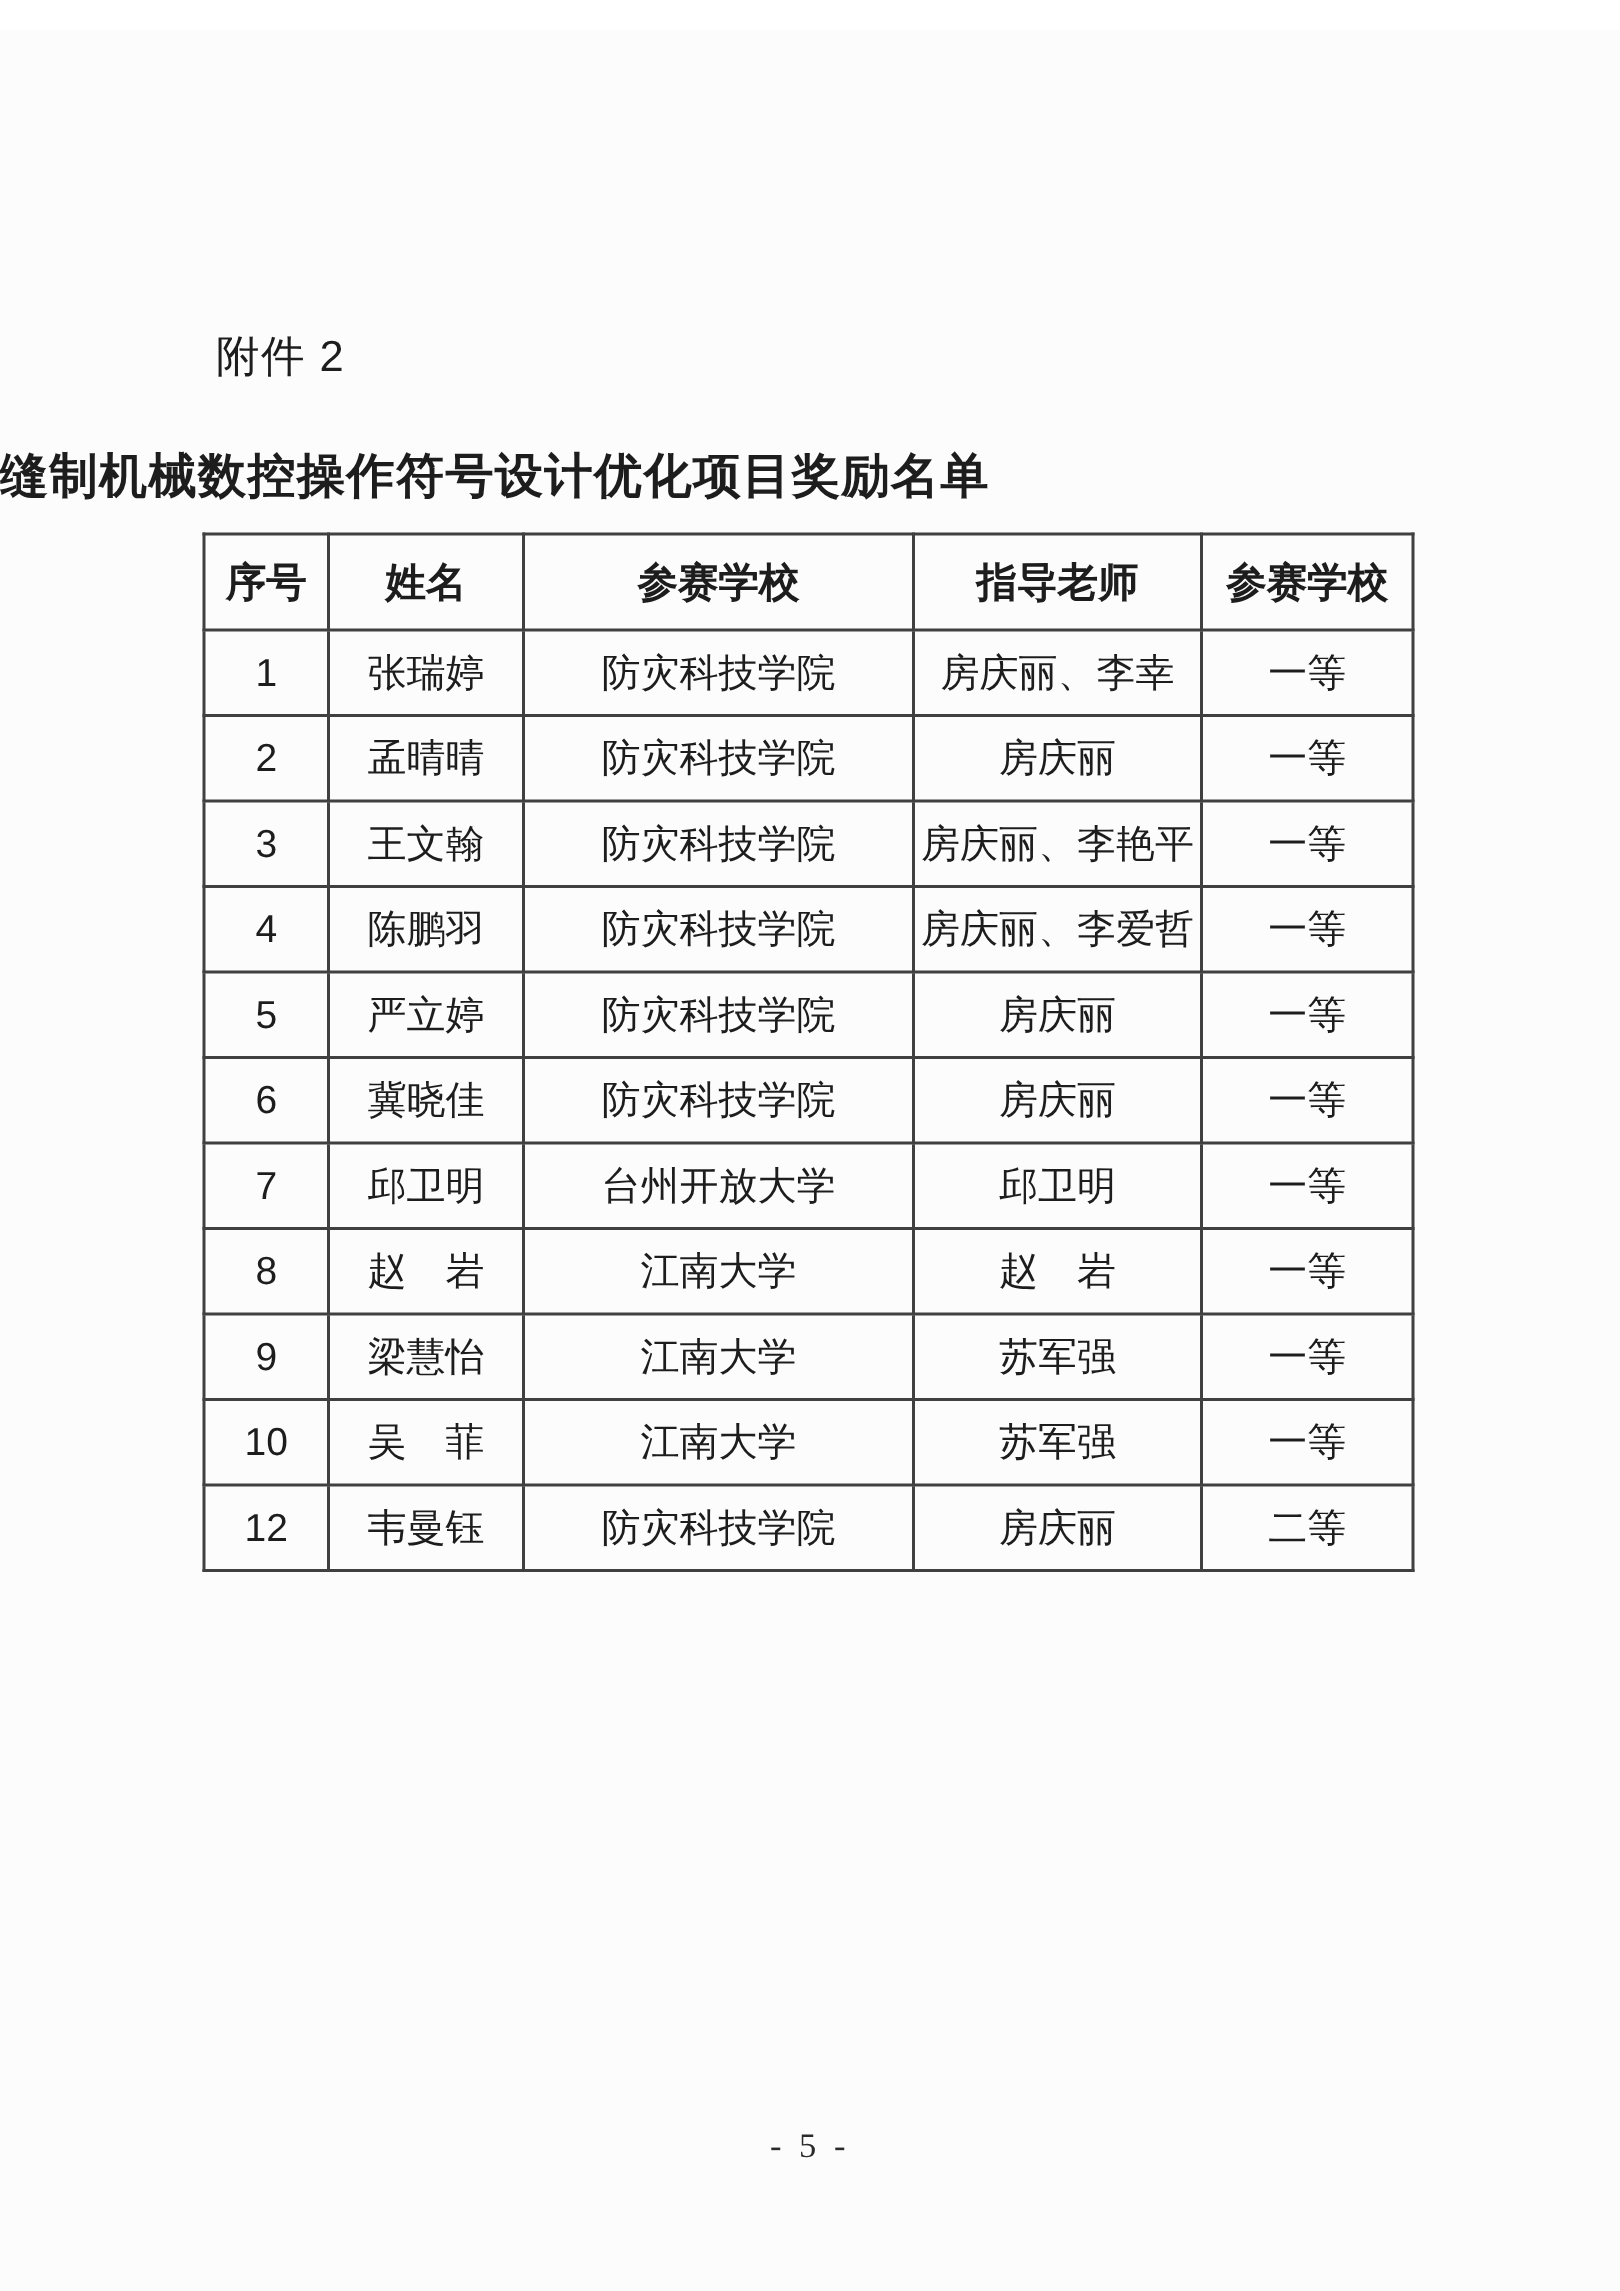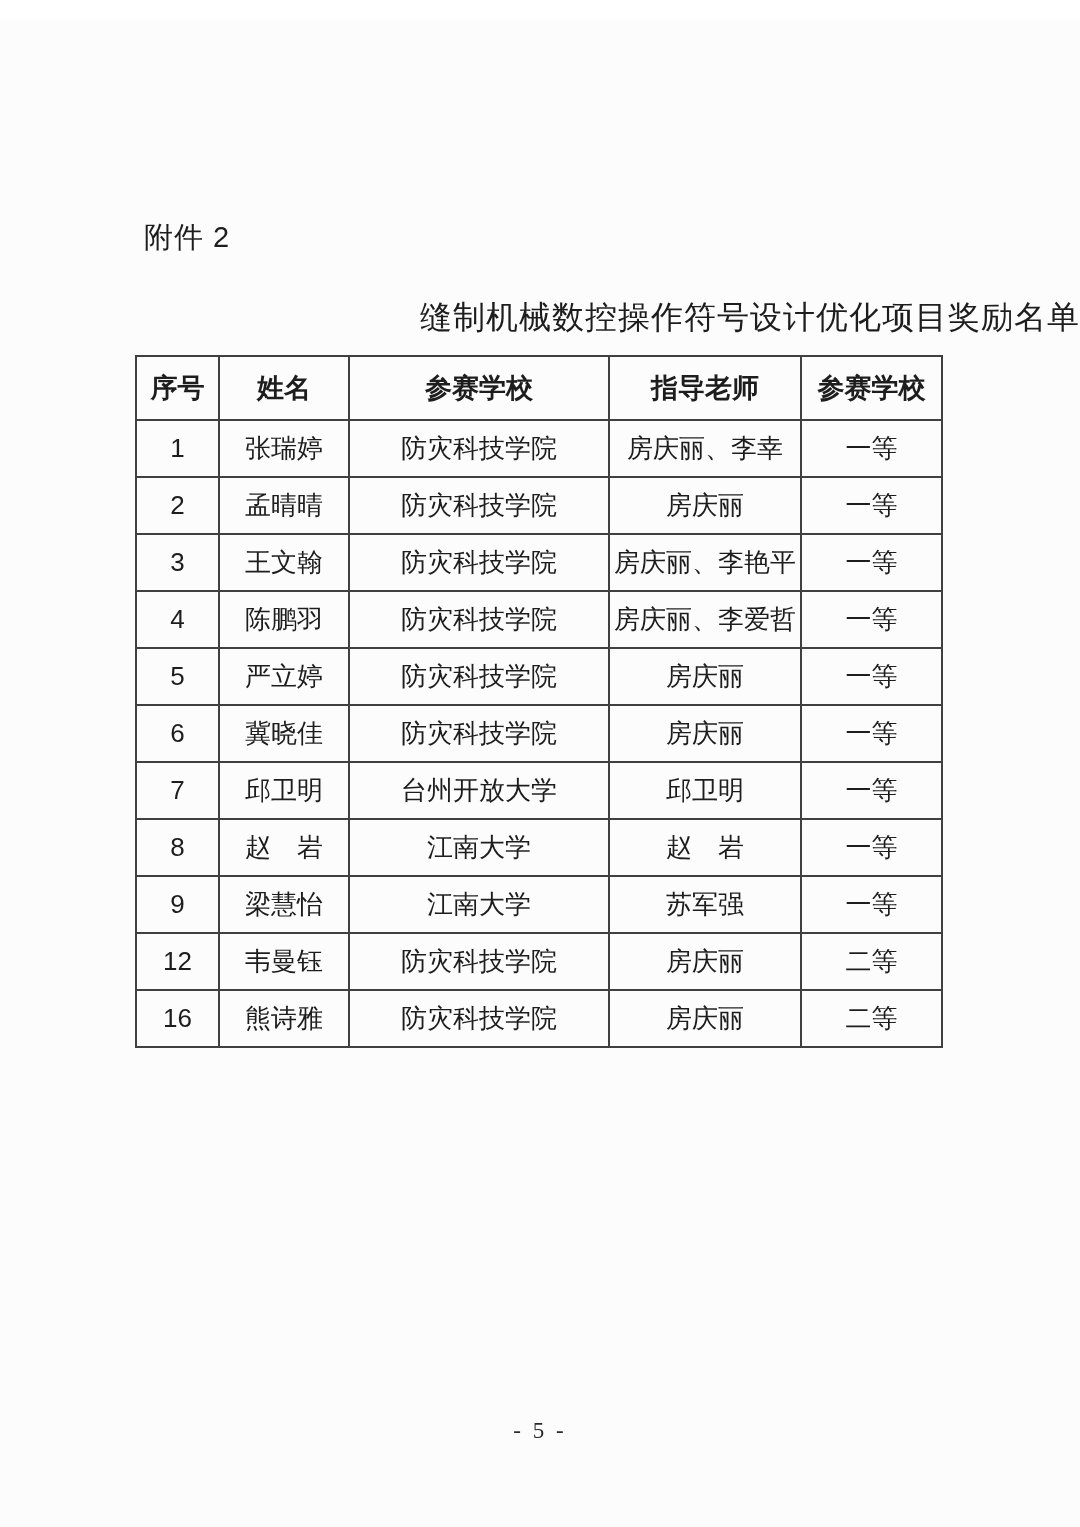--- a/index.html
+++ b/index.html
@@ -20,23 +20,23 @@
     font-size: 29px;
     font-weight: normal;
     letter-spacing: 1px;
   }
   .title {
     position: absolute;
     top: 276px;
     left: 0;
     width: 100%;
     margin: 0;
-    text-align: right;
+    text-align: left;
     font-size: 32px;
-    font-weight: normal;
+    font-weight: bold;
     letter-spacing: 1px;
   }
   table.awards {
     position: absolute;
     top: 335px;
     left: 135px;
     width: 806px;
     border-collapse: collapse;
     table-layout: fixed;
   }
@@ -155,29 +155,29 @@
           <td>一等</td>
         </tr>
         <tr>
           <td>9</td>
           <td>梁慧怡</td>
           <td>江南大学</td>
           <td>苏军强</td>
           <td>一等</td>
         </tr>
         <tr>
+          <td>10</td>
+          <td>吴　菲</td>
+          <td>江南大学</td>
+          <td>苏军强</td>
+          <td>一等</td>
+        </tr>
+        <tr>
           <td>12</td>
           <td>韦曼钰</td>
-          <td>防灾科技学院</td>
-          <td>房庆丽</td>
-          <td>二等</td>
-        </tr>
-        <tr>
-          <td>16</td>
-          <td>熊诗雅</td>
           <td>防灾科技学院</td>
           <td>房庆丽</td>
           <td>二等</td>
         </tr>
       </tbody>
   </table>
 
   <div class="footer">- 5 -</div>
 
 </div>

